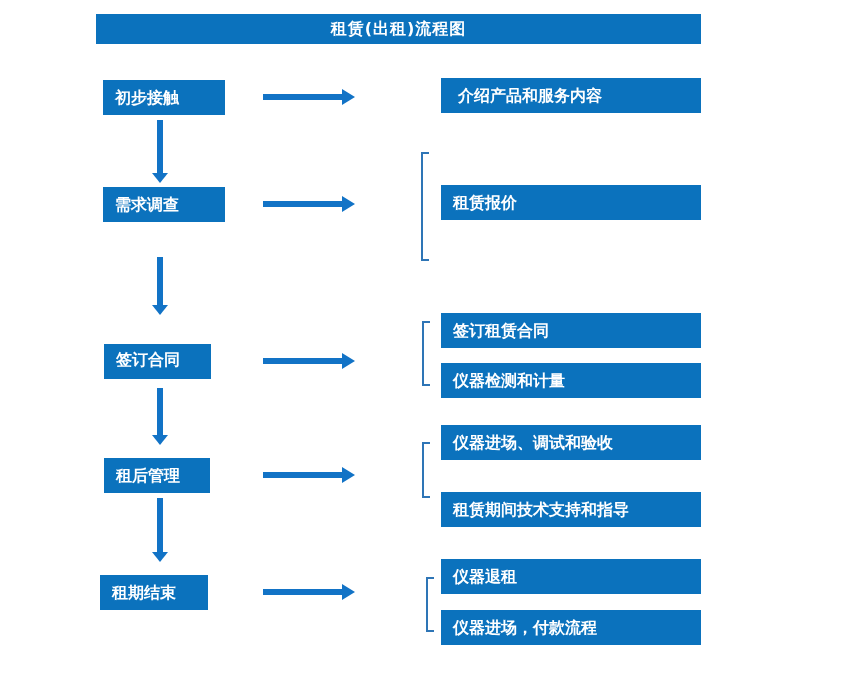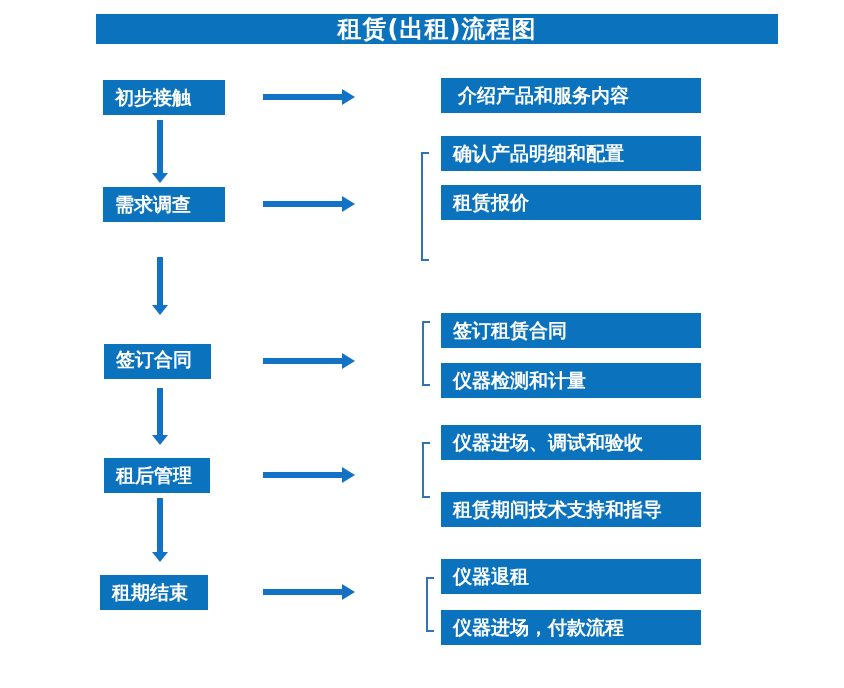--- a/index.html
+++ b/index.html
@@ -17,37 +17,37 @@
     position: relative;
     width: 844px;
     height: 688px;
     background: var(--background);
     overflow: hidden;
   }
 
   .title-bar {
     position: absolute;
     left: 96px; top: 14px;
-    width: 682px; height: 30px;
+    width: 605px; height: 30px;
     background: var(--box-fill);
     color: var(--text);
     font-weight: bold;
-    font-size: 24px;
+    font-size: 16px;
     line-height: 30px;
     text-align: center;
     letter-spacing: 1px;
   }
 
   .box {
     position: absolute;
     height: 35px;
     background: var(--box-fill);
     color: var(--text);
     font-weight: bold;
-    font-size: 19px;
+    font-size: 16px;
     line-height: 35px;
     padding-left: 12px;
     white-space: nowrap;
     overflow: hidden;
   }
 
   .detail { left: 441px; width: 260px; }
 
   
   .h-arrow { position: absolute; left: 263px; width: 92px; height: 16px; }
@@ -129,21 +129,20 @@
 
   <div class="title-bar">租赁(出租)流程图</div>
 
   <div class="box" id="step-0">初步接触</div>
   <div class="box" id="step-1">需求调查</div>
   <div class="box" id="step-2">签订合同</div>
   <div class="box" id="step-3">租后管理</div>
   <div class="box" id="step-4">租期结束</div>
 
   <div class="box detail" id="detail-0-0">介绍产品和服务内容</div>
-  <div class="box detail" id="detail-1-0">确认产品明细和配置</div>
   <div class="box detail" id="detail-1-1">租赁报价</div>
   <div class="box detail" id="detail-2-0">签订租赁合同</div>
   <div class="box detail" id="detail-2-1">仪器检测和计量</div>
   <div class="box detail" id="detail-3-0">仪器进场、调试和验收</div>
   <div class="box detail" id="detail-3-1">租赁期间技术支持和指导</div>
   <div class="box detail" id="detail-4-0">仪器退租</div>
   <div class="box detail" id="detail-4-1">仪器进场，付款流程</div>
 
   <div class="h-arrow" id="h-arrow-0">
       <div class="body"></div>

